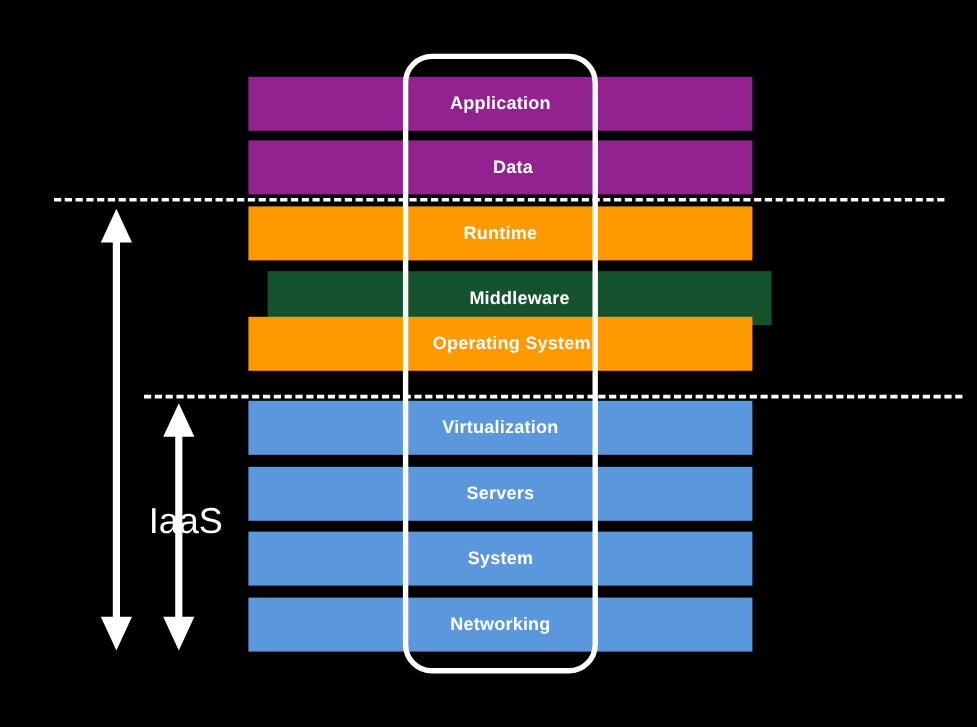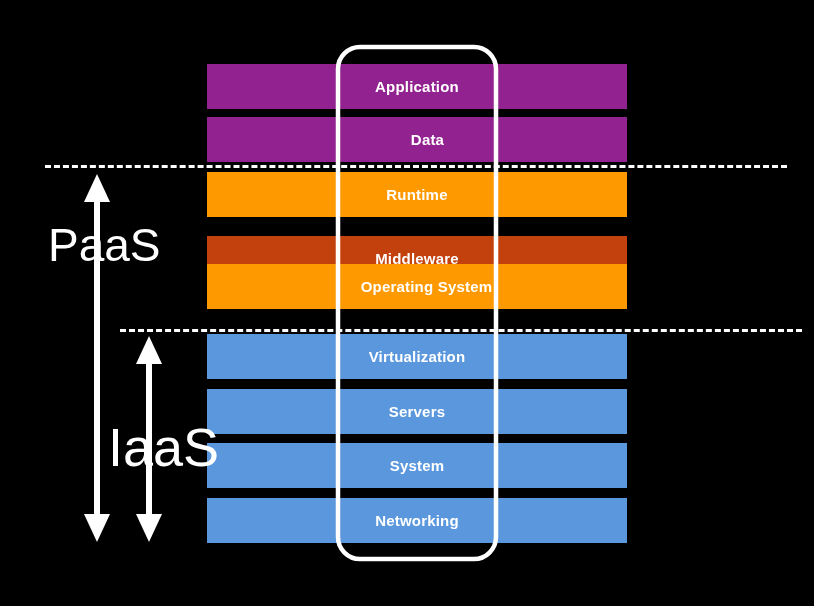--- a/index.html
+++ b/index.html
@@ -66,23 +66,23 @@
     line-height: 1;
     z-index: 5;
     white-space: nowrap;
   }
   #scope-label-paas {
     left: 48px;
     top: 222px;
     font-size: 46px;
   }
   #scope-label-iaas {
-    left: 108px;
+    left: 124px;
     top: 420px;
-    font-size: 54px;
+    font-size: 30px;
   }
 
   
   #device-outline {
     position: absolute;
     left: 333px;
     top: 42px;
     width: 168px;
     height: 522px;
     z-index: 7;
@@ -99,21 +99,21 @@
   </div>
 
   <div class="layer-bar" style="top:117px; background:#92228F;padding-left:21px;">
     <span class="layer-label">Data</span>
   </div>
 
   <div class="layer-bar" style="top:172px; background:#FF9900;">
     <span class="layer-label">Runtime</span>
   </div>
 
-  <div class="layer-bar" style="top:236px; background:#c2410c;">
+  <div class="layer-bar" style="top:226px; background:#14532d;margin-left:16px;">
     <span class="layer-label">Middleware</span>
   </div>
 
   <div class="layer-bar" style="top:264px; background:#FF9900;padding-left:19px;">
     <span class="layer-label">Operating System</span>
   </div>
 
   <div class="layer-bar" style="top:389px; background:#5B97DD;">
     <span class="layer-label">Servers</span>
   </div>
@@ -138,20 +138,19 @@
     <polygon points="18,2 31,30 5,30" fill="#ffffff"></polygon>
     <polygon points="18,370 31,342 5,342" fill="#ffffff"></polygon>
   </svg>
 
   <svg class="scope-arrow" style="left:131px; top:334px;" width="36" height="210" viewBox="0 0 36 210">
     <line x1="18" y1="12" x2="18" y2="196" stroke="#ffffff" stroke-width="6"></line>
     <polygon points="18,2 31,30 5,30" fill="#ffffff"></polygon>
     <polygon points="18,208 31,180 5,180" fill="#ffffff"></polygon>
   </svg>
 
-  <div class="scope-label" id="scope-label-paas">PaaS</div>
   <div class="scope-label" id="scope-label-iaas">IaaS</div>
 
   <svg id="device-outline" width="168" height="522" viewBox="0 0 168 522">
     <rect x="5" y="5" width="158" height="512" rx="22" ry="22" fill="none" stroke="#ffffff" stroke-width="4.5" stroke-linejoin="round"></rect>
   </svg>
 
 </div>
 
 </body></html>

